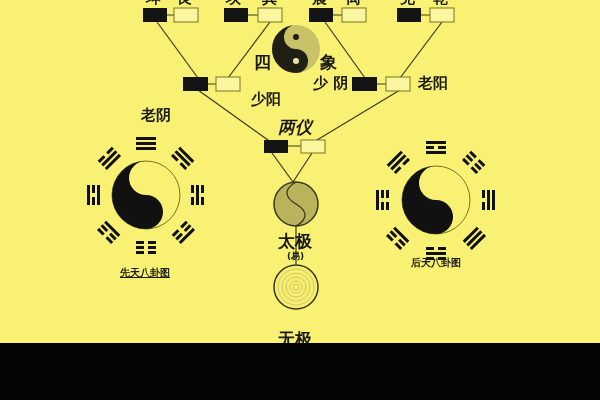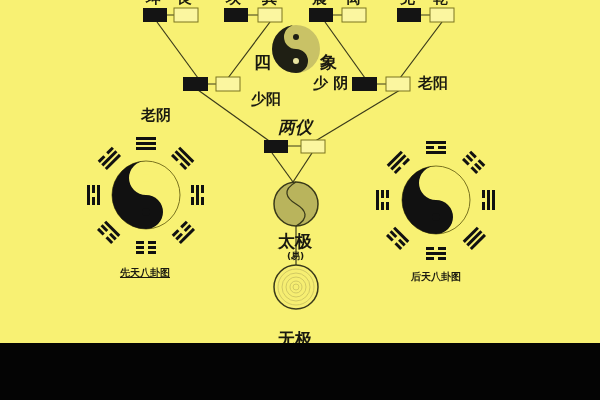--- a/index.html
+++ b/index.html
@@ -220,16 +220,16 @@
   <div class="lbl md" style="left:313px;top:76px;text-align:center;">少 阴</div>
   <div class="lbl md" style="left:418px;top:76px;">老阳</div>
 
   <div class="lbl lg" style="left:278px;top:119px;font-style:italic;">两仪</div>
 
   <div class="lbl lg" style="left:278px;top:233px;text-align:right;">太极</div>
   <div class="lbl tiny" style="left:287px;top:252px;">(易)</div>
   <div class="lbl lg" style="left:278px;top:331px;">无极</div>
 
   <div class="lbl tiny" style="left:120px;top:268px;font-size:10px;text-decoration:underline;">先天八卦图</div>
-  <div class="lbl tiny" style="left:411px;top:272px;font-size:10px;">后天八卦图</div>
+  <div class="lbl tiny" style="left:411px;top:258px;font-size:10px;">后天八卦图</div>
 </div>
 
 <div class="bottom"></div>
 
 </body></html>

